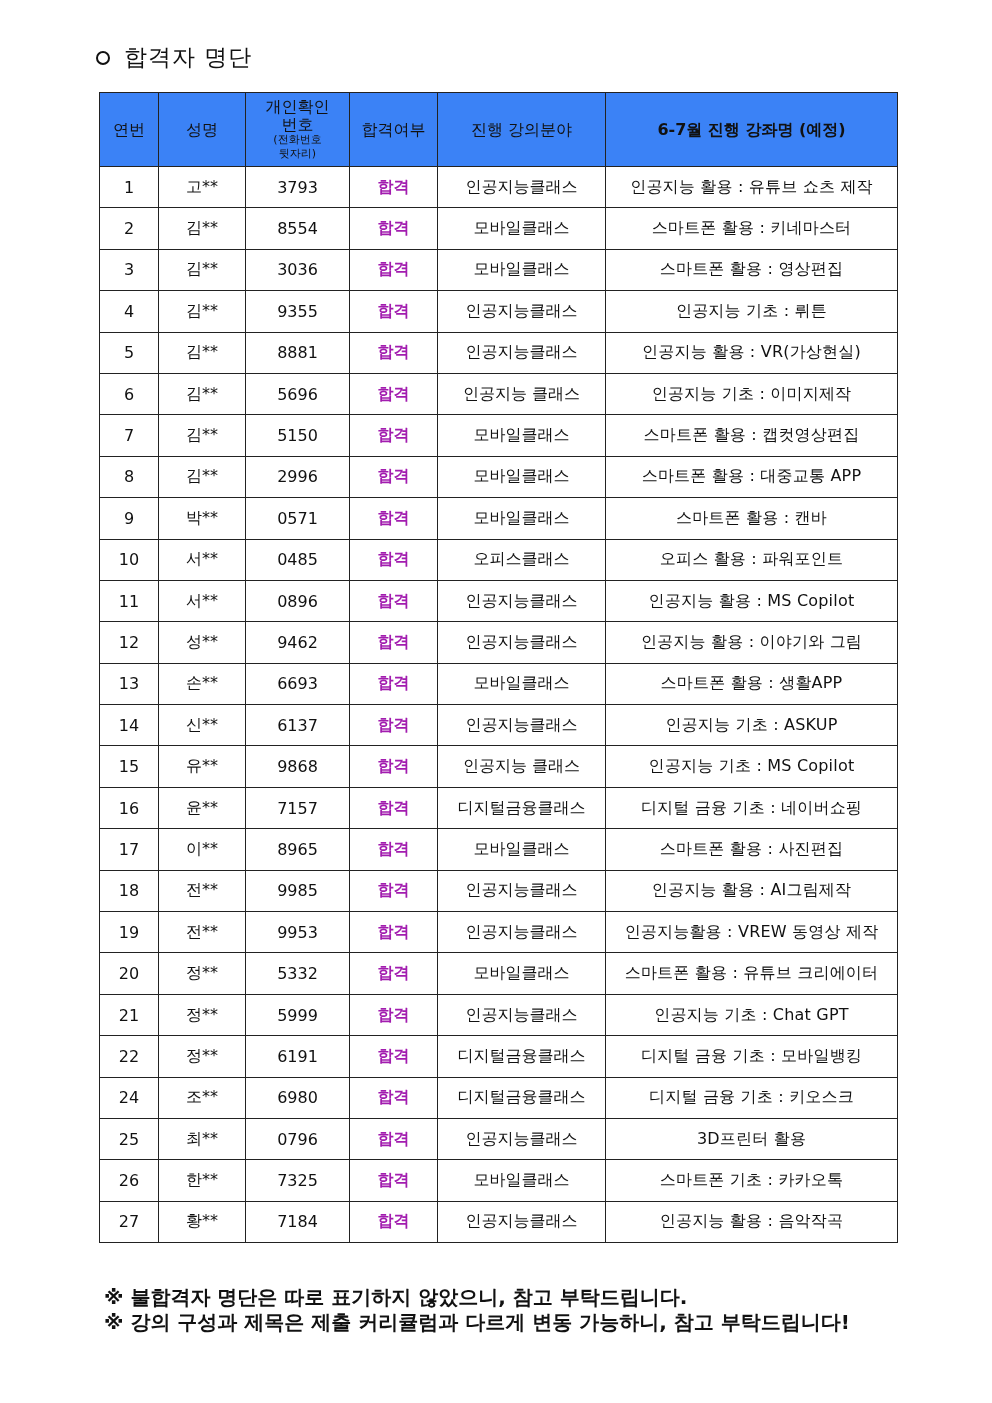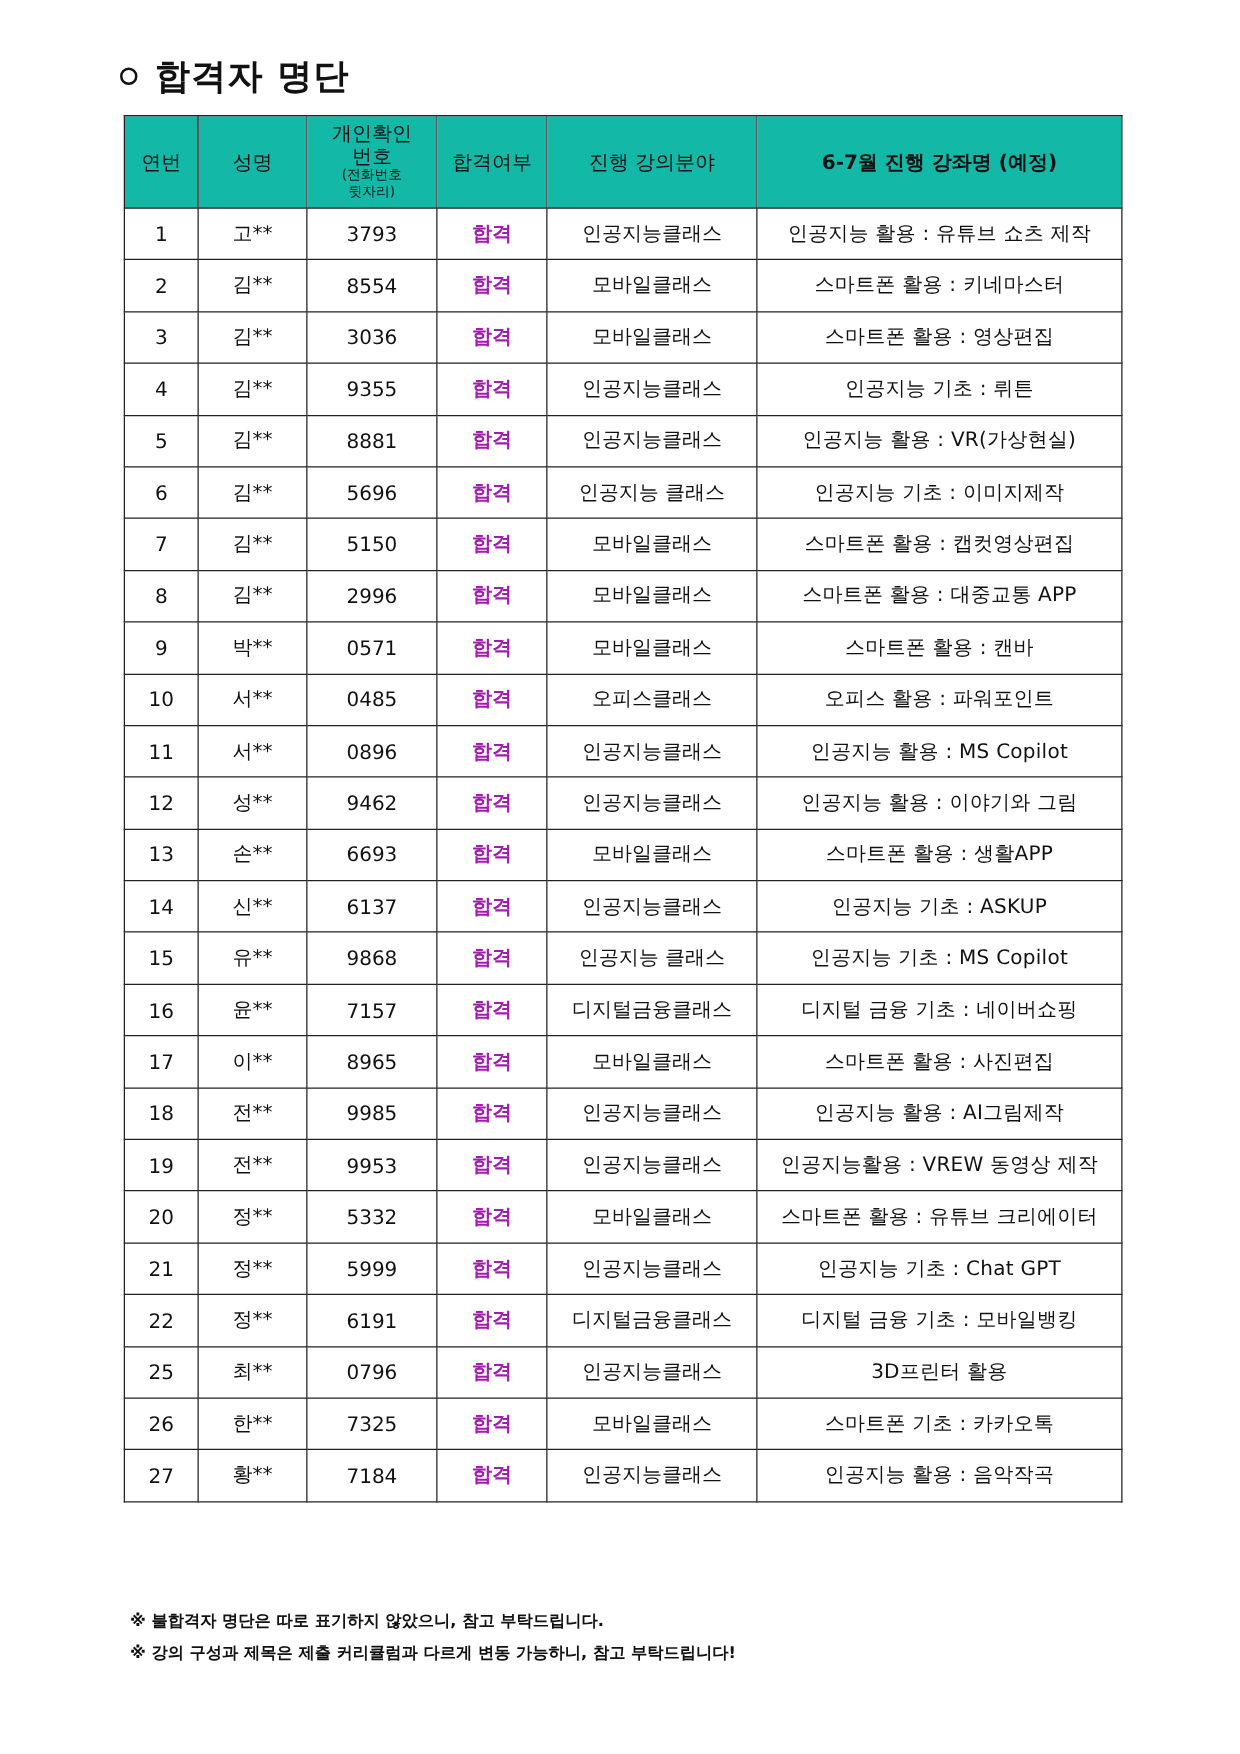--- a/index.html
+++ b/index.html
@@ -1,46 +1,46 @@
 <!DOCTYPE html>
 <html><head>
 <meta charset="utf-8">
 <style>
   html, body { margin: 0; padding: 0; background: #ffffff; }
   body { width: 992px; height: 1403px; position: relative; font-family: "DejaVu Sans", "Liberation Sans", sans-serif; color: #111; }
   .title {
     position: absolute; left: 96px; top: 42px;
-    font-size: 28px; font-weight: bold; letter-spacing: 1px;
+    font-size: 23px; font-weight: normal; letter-spacing: 1px;
     display: flex; align-items: center;
   }
   .title .circle {
     display: inline-block; width: 14px; height: 14px; border: 2.5px solid #111;
     border-radius: 50%; margin-right: 14px; box-sizing: border-box;
   }
   table.roster {
     position: absolute; left: 99px; top: 92px;
     border-collapse: collapse; table-layout: fixed; width: 798px;
   }
   table.roster th, table.roster td {
     border: 1px solid #222; padding: 0; text-align: center;
     font-size: 16px; overflow: hidden; white-space: nowrap;
   }
   table.roster th {
-    background: #14b8a6; font-weight: normal; height: 73px; line-height: 1.1;
+    background: #3b82f6; font-weight: normal; height: 73px; line-height: 1.1;
   }
   table.roster th.bold { font-weight: bold; margin-top: 24px; }
   table.roster th .small { font-size: 11px; display: block; line-height: 1.25; }
   table.roster th .wrap { white-space: normal; }
   table.roster td { height: 40.4px; }
   td.status { color: #a21caf; font-weight: bold; }
   td.field { text-align: left; padding-left: 8px; }
   td.course { letter-spacing: 0.2px; }
   .notes {
     position: absolute; left: 104px; top: 1285px;
-    font-size: 13px; font-weight: bold; line-height: 25px;
+    font-size: 20px; font-weight: bold; line-height: 25px;
   }
   .notes div { white-space: nowrap; }
 </style>
 </head>
 <body>
 
 <div class="title">
   <span class="circle"></span>
   <span>합격자 명단</span>
 </div>
@@ -239,20 +239,28 @@
       </tr>
       <tr>
         <td>22</td>
         <td>정**</td>
         <td>6191</td>
         <td class="status">합격</td>
         <td class="field">디지털금융클래스</td>
         <td class="course">디지털 금융 기초 : 모바일뱅킹</td>
       </tr>
       <tr>
+        <td>24</td>
+        <td>조**</td>
+        <td>6980</td>
+        <td class="status">합격</td>
+        <td class="field">디지털금융클래스</td>
+        <td class="course">디지털 금융 기초 : 키오스크</td>
+      </tr>
+      <tr>
         <td>25</td>
         <td>최**</td>
         <td>0796</td>
         <td class="status">합격</td>
         <td class="field">인공지능클래스</td>
         <td class="course">3D프린터 활용</td>
       </tr>
       <tr>
         <td>26</td>
         <td>한**</td>

